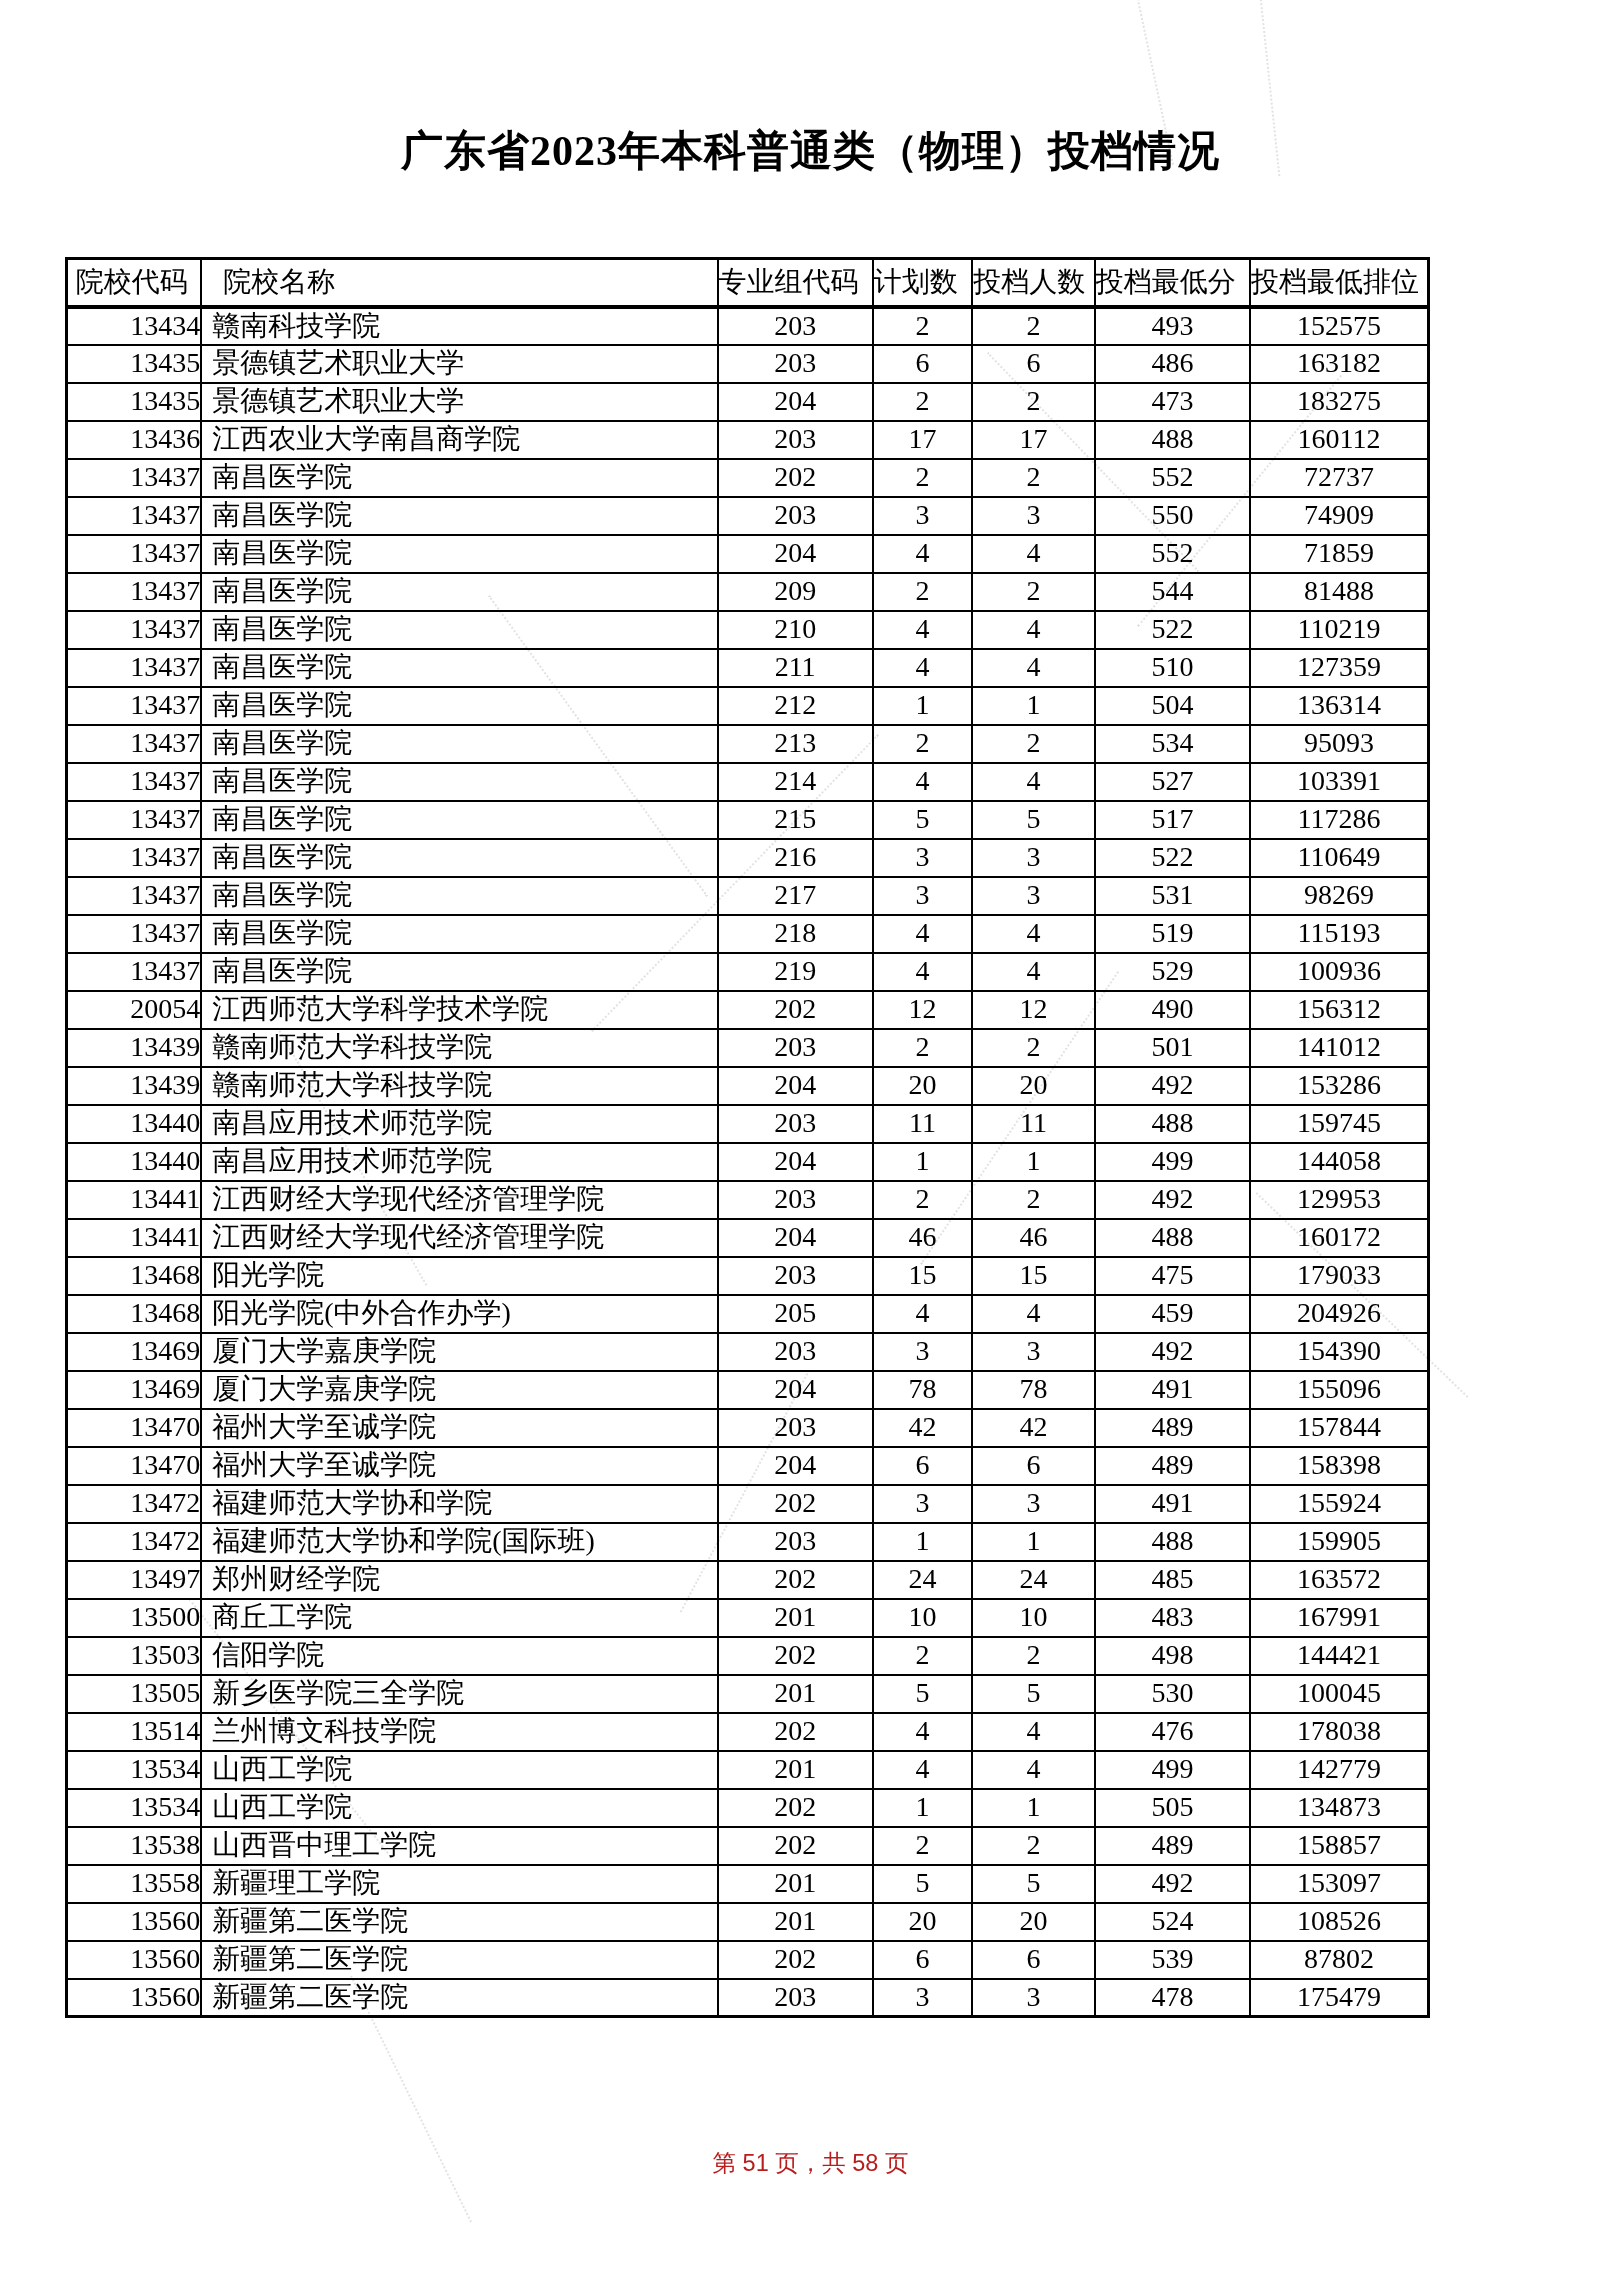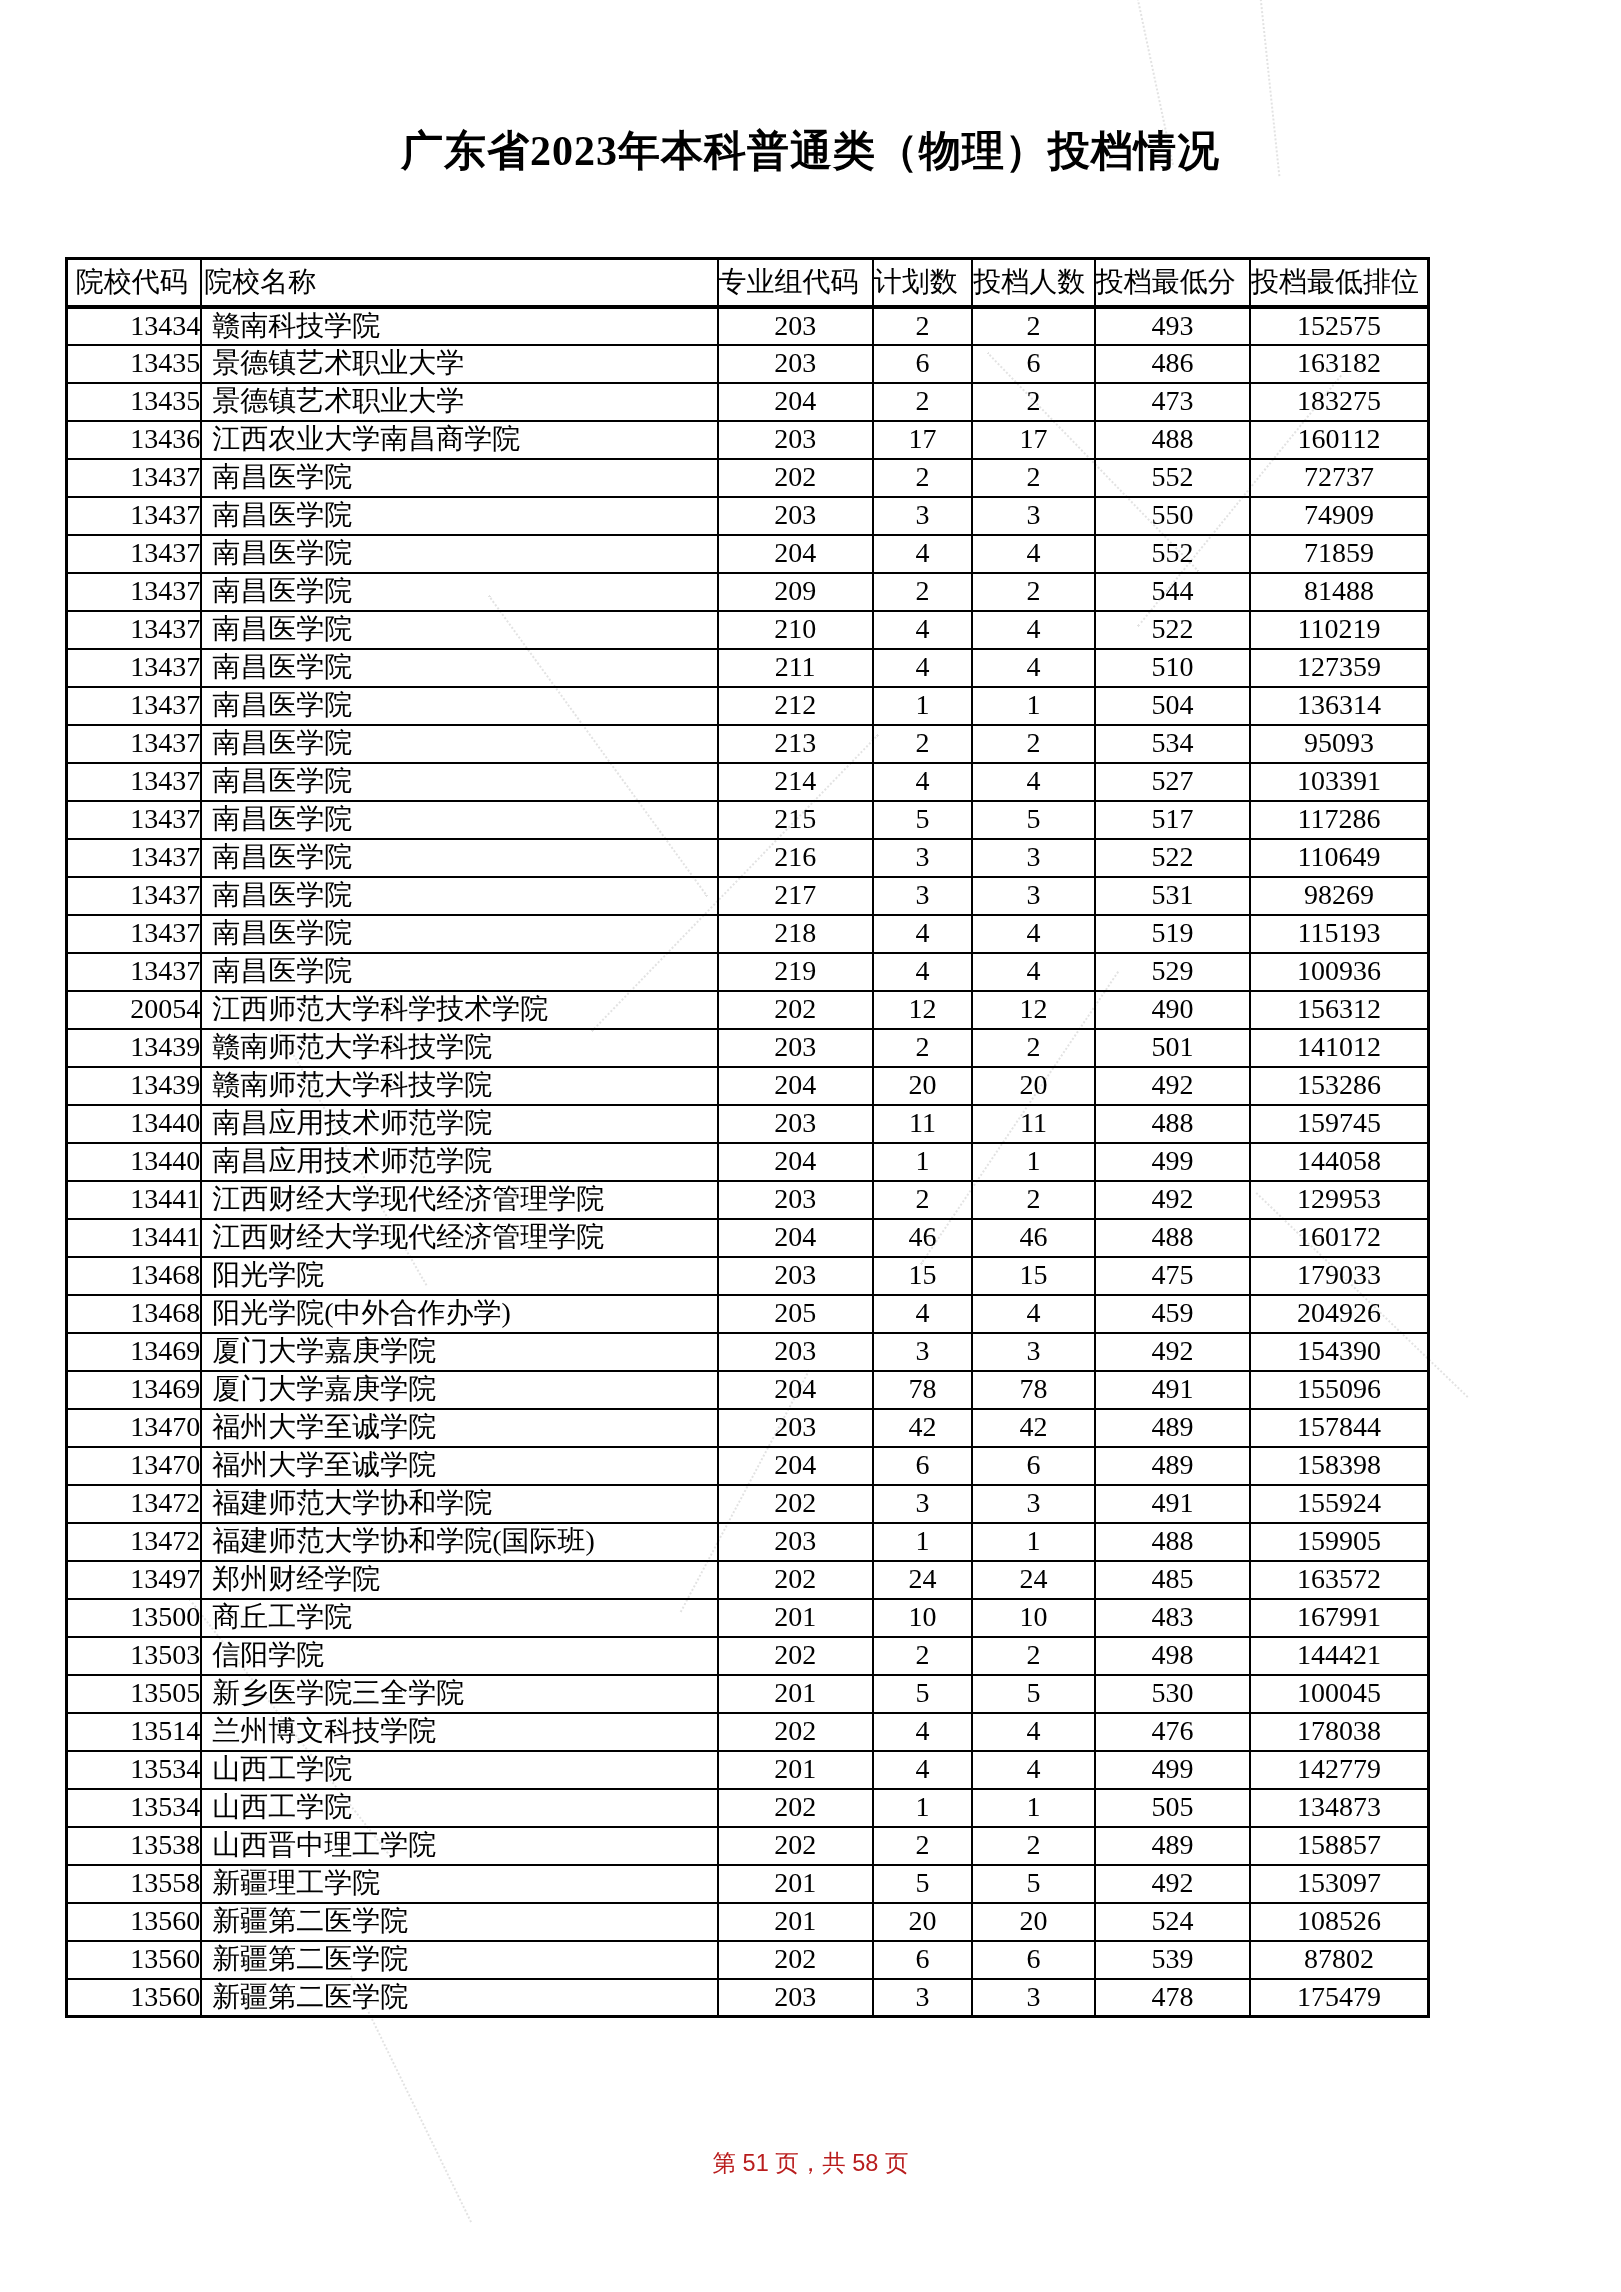--- a/index.html
+++ b/index.html
@@ -44,21 +44,21 @@
     overflow: hidden;
     padding: 0;
   }
   .score-table thead tr { height: 48px; }
   .score-table tbody tr { height: 38px; }
   .score-table th {
     font-weight: normal;
     text-align: left;
     border-bottom: 4.9px solid #000;
   }
-  .score-table th.c1 { text-align: left; padding-left: 2px; }
+  .score-table th.c1 { text-align: left; padding-left: 21px; }
   .score-table th.c0 { text-align: left; padding-left: 7.8px; }
   .score-table td.c0 { text-align: right; }
   .score-table td.c1 { text-align: left; padding-left: 9.8px; }
   .score-table td.c2, .score-table td.c3, .score-table td.c4,
   .score-table td.c5, .score-table td.c6 { text-align: center; }
   .page-footer {
     position: absolute;
     top: 2147px;
     left: 0;
     width: 100%;

